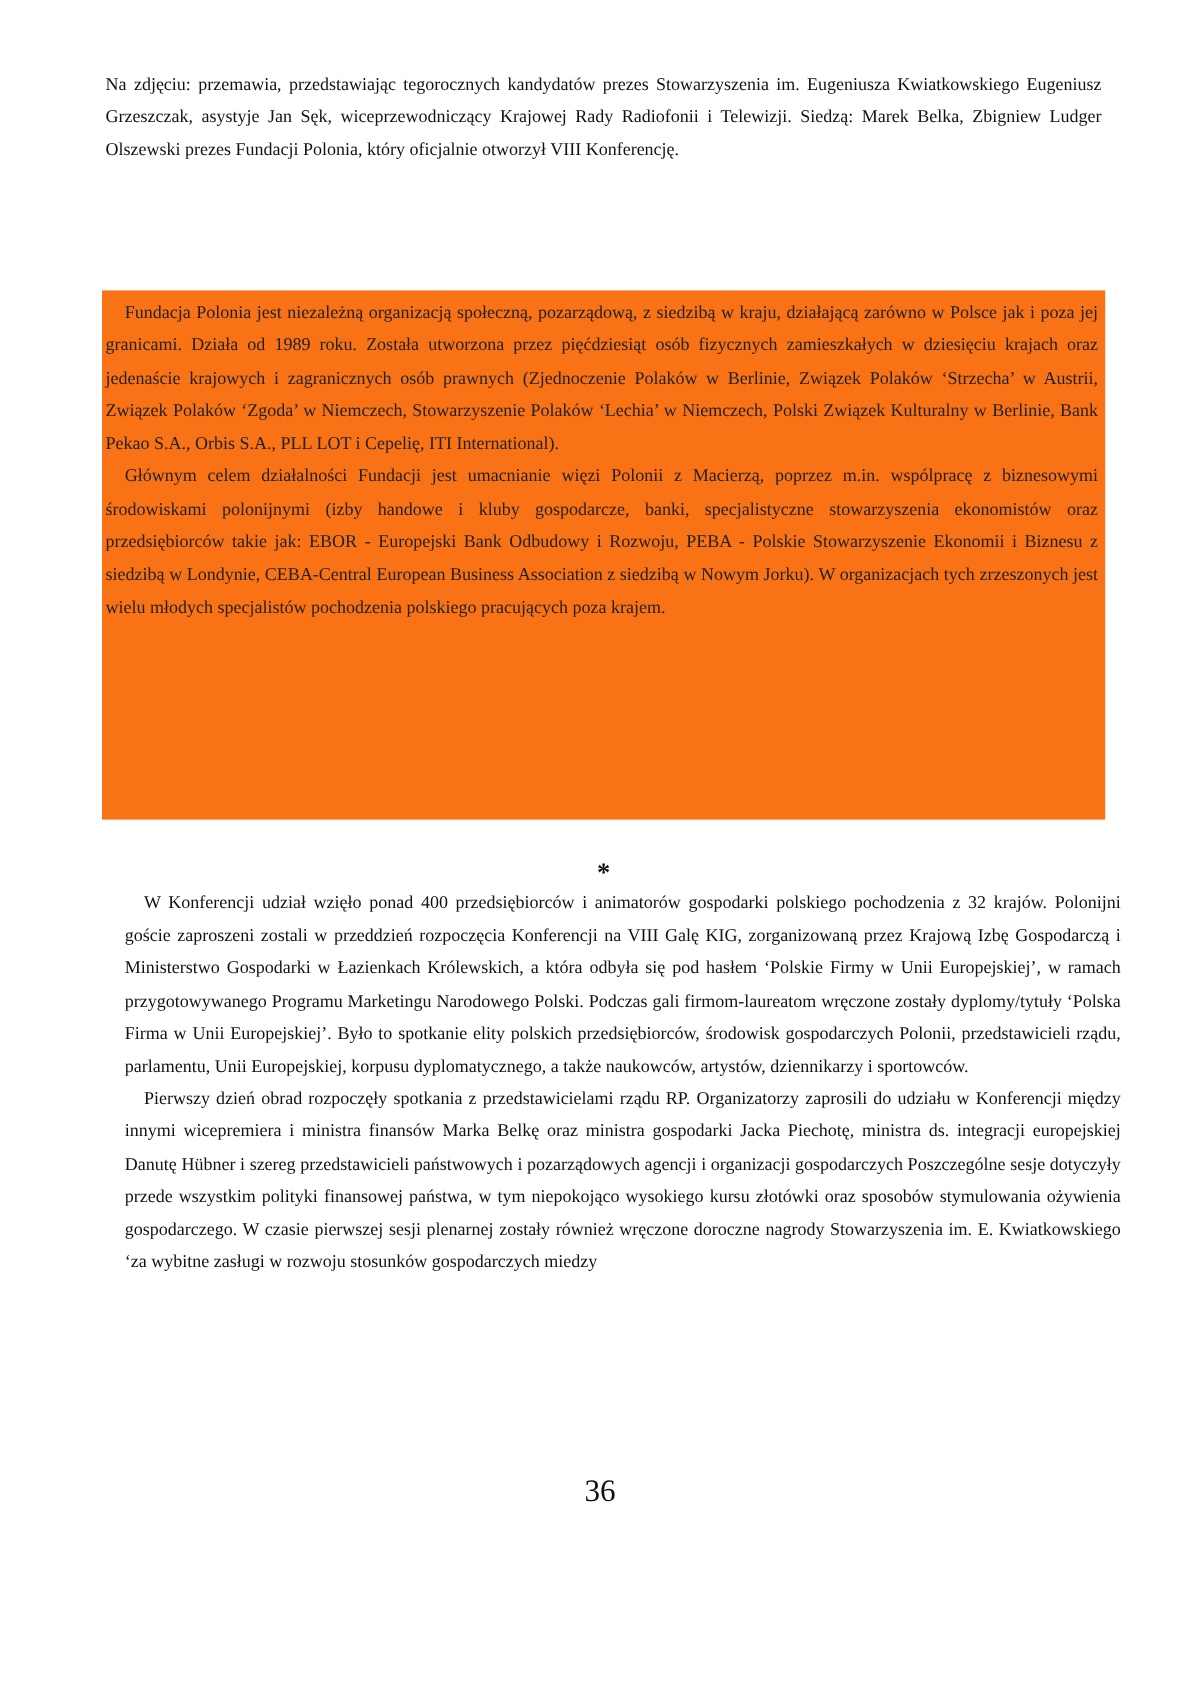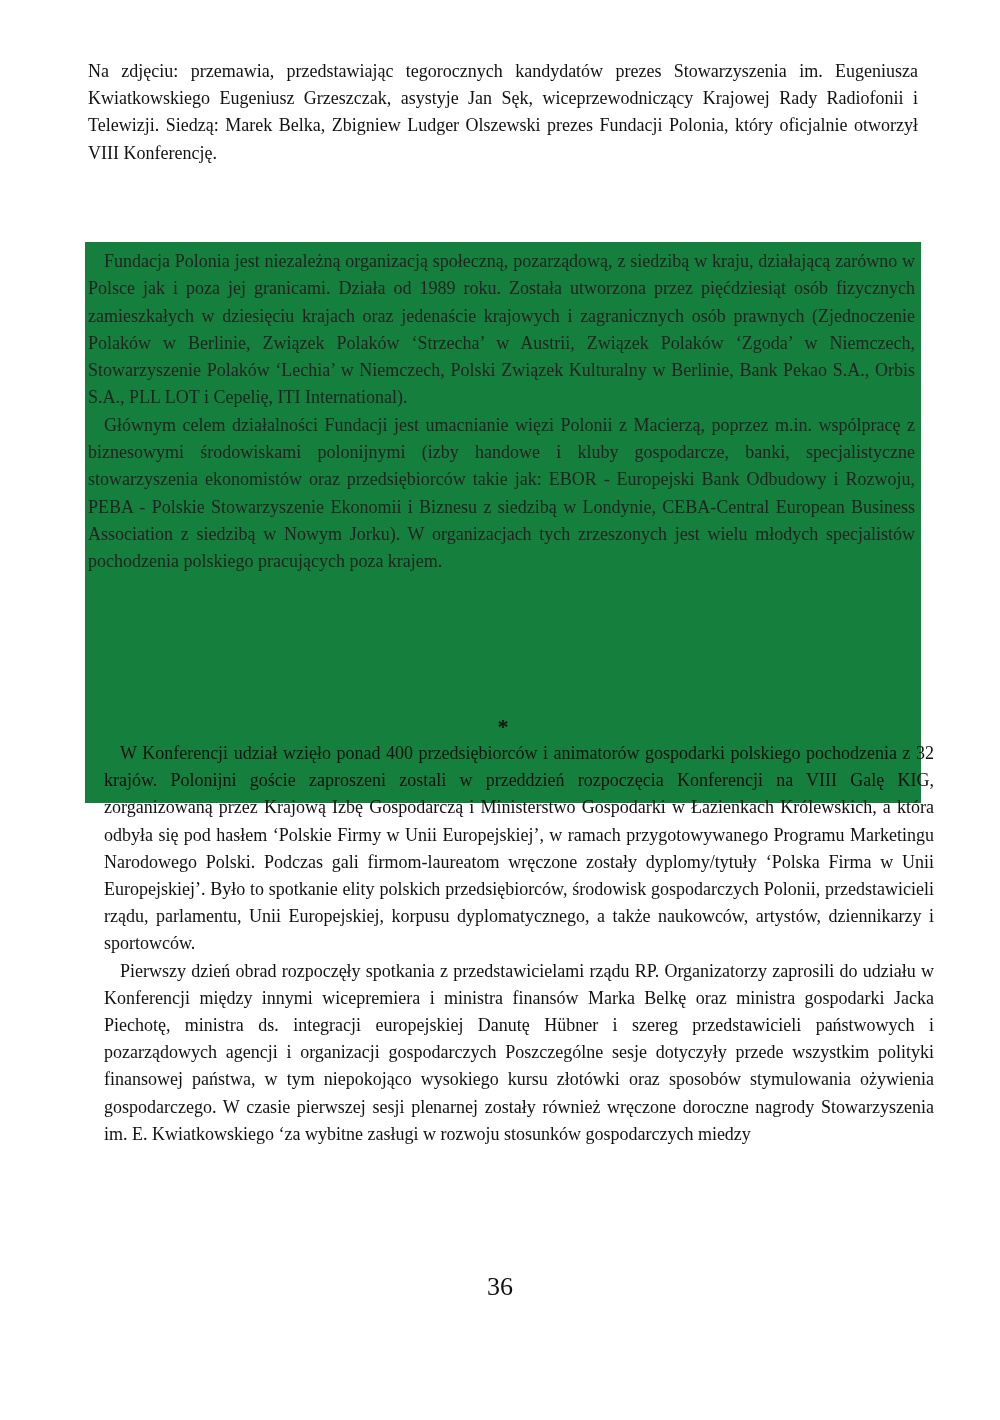--- a/index.html
+++ b/index.html
@@ -1,29 +1,29 @@
 <!DOCTYPE html>
 <html><head>
 <meta charset="utf-8">
 <style>
   html, body { margin: 0; padding: 0; background: #ffffff; }
   body { width: 1000px; height: 1420px; position: relative; overflow: hidden;
          font-family: "Liberation Serif", "DejaVu Serif", serif; color: #111; }
   .page { position: absolute; left: 88px; top: 58px; width: 830px; }
-  p { margin: 0; font-size: 18px; line-height: 27.2px; text-align: justify; }
+  p { margin: 0; font-size: 15px; line-height: 27.2px; text-align: justify; }
   .indent { text-indent: 16px; }
   .star { text-align: center; font-size: 22px; line-height: 27px; font-weight: bold; }
   .star1 { position: absolute; top: 207px; left: 0; width: 100%; }
-  .shaded { position: absolute; left: -3px; top: 184px; width: 836px; height: 561px;
-            background: #15803d; }
+  .shaded { position: absolute; left: -3px; top: 184px; width: 836px; height: 441px;
+            background: #f97316; }
   .shaded .inner { padding: 6px 6px 0 3px; color: #222; }
   .shaded p { line-height: 27.3px; }
   .star2 { position: absolute; top: 655px; left: 0; width: 100%; }
   .sec3 { position: absolute; top: 682px; left: 16px; width: 830px; }
-  .pagenum { position: absolute; top: 1272px; left: 0; width: 1000px; text-align: center;
+  .pagenum { position: absolute; top: 1228px; left: 0; width: 1000px; text-align: center;
              font-size: 26px; }
 </style>
 </head>
 <body>
 
 <div class="page">
   <p>Na zdjęciu: przemawia, przedstawiając tegorocznych kandydatów prezes Stowarzyszenia im. Eugeniusza Kwiatkowskiego Eugeniusz Grzeszczak, asystyje Jan Sęk, wiceprzewodniczący Krajowej Rady Radiofonii i Telewizji. Siedzą: Marek Belka, Zbigniew Ludger Olszewski prezes Fundacji Polonia, który oficjalnie otworzył VIII Konferencję.</p>
 
   <div class="star star1">*</div>
 

